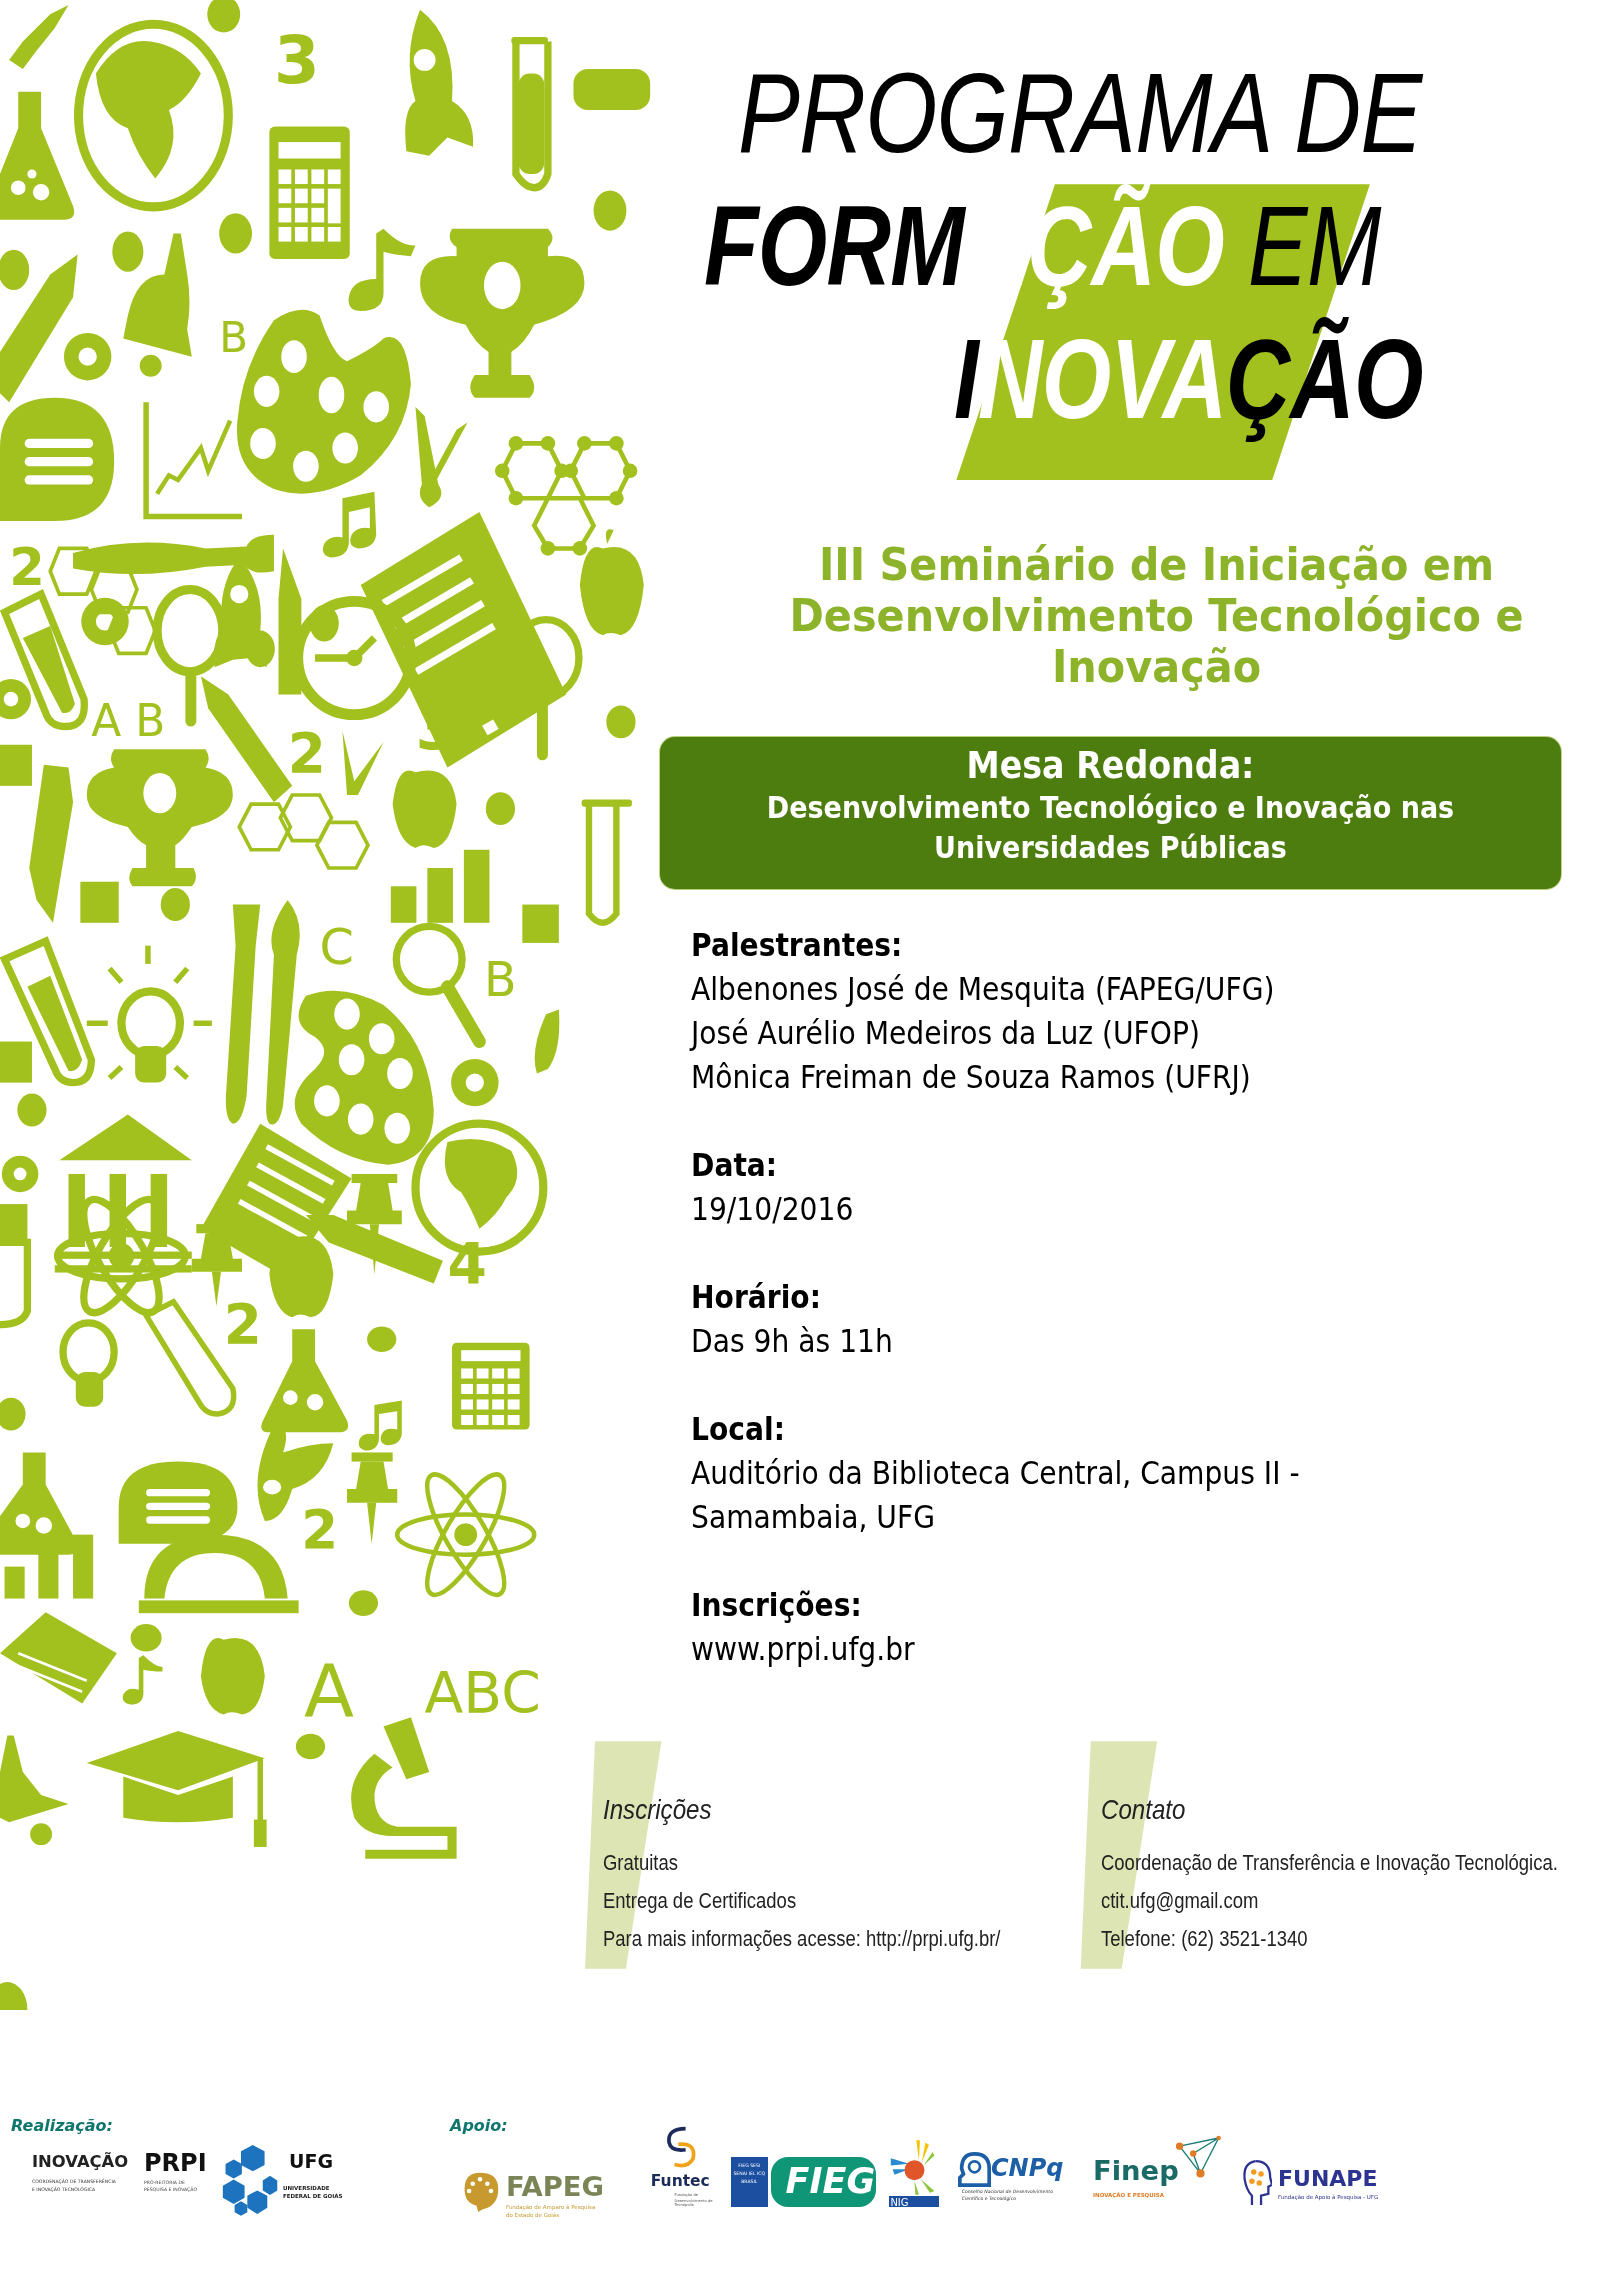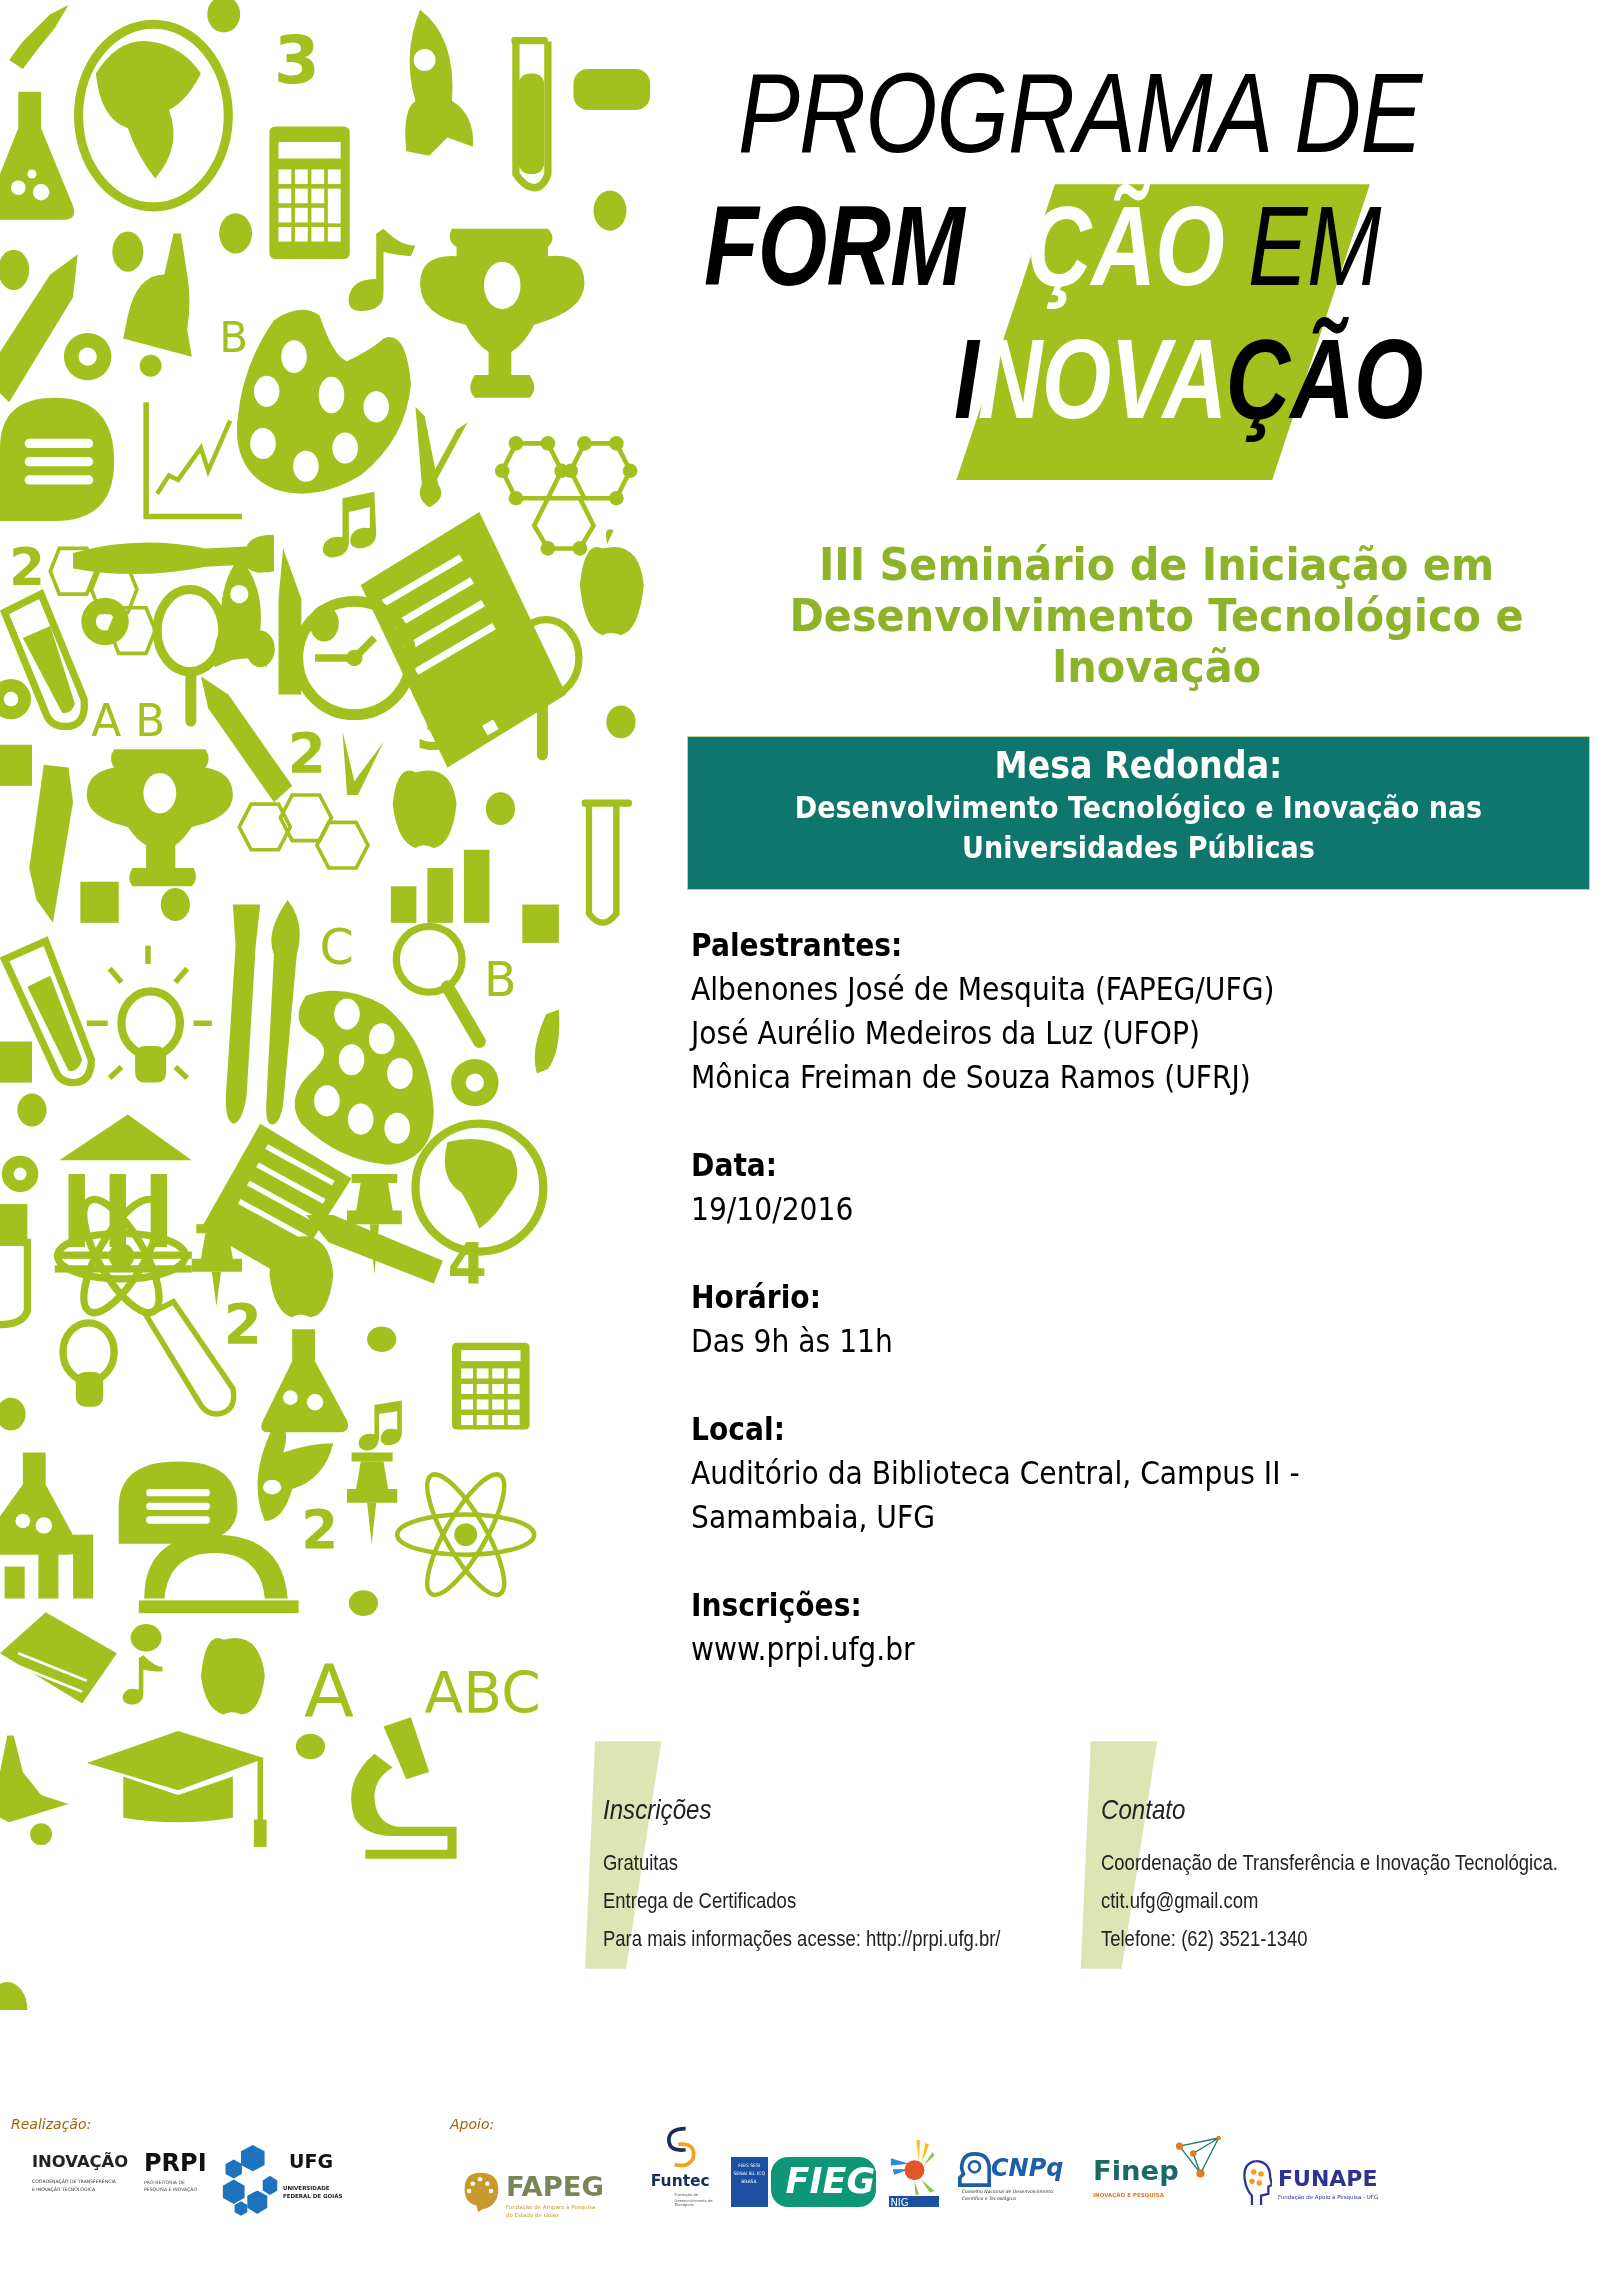--- a/index.html
+++ b/index.html
@@ -10,35 +10,35 @@
   .title-line { position:absolute; font-family:"Liberation Sans", sans-serif; font-style:italic; white-space:nowrap; line-height:1; transform-origin:left top; color:#000; }
   .t1 { left:738px; top:57px; font-size:113px; font-weight:400; transform:scaleX(0.82); letter-spacing:-0.9px; }
   .t2 { left:704px; top:190px; font-size:113px; font-weight:700; transform:scaleX(0.79); letter-spacing:-0.9px; }
   .t3 { left:954px; top:323px; font-size:113px; font-weight:700; transform:scaleX(0.79); letter-spacing:-0.9px; }
   .w { color:#ffffff; }
   .t2 .em { font-weight:400; }
   #title-parallelogram { position:absolute; left:950px; top:183px; width:429px; height:302px; }
   
   #seminar { position:absolute; left:704px; top:539px; width:905px; text-align:center; color:#8db32a; font-family:"DejaVu Sans", sans-serif; font-weight:700; font-size:45px; line-height:51px; transform:scaleX(0.92); transform-origin:center top; }
   
-  #banner { position:absolute; left:688px; top:737px; width:901px; height:152px; background:#0f766e; color:#fff; text-align:center; font-family:"DejaVu Sans", sans-serif; font-weight:700; box-shadow: 0 0 0 0.9px #b8cf7a; }
+  #banner { position:absolute; left:660px; top:737px; width:901px; height:152px; background:#4d7c0f; color:#fff; text-align:center; font-family:"DejaVu Sans", sans-serif; font-weight:700; box-shadow: 0 0 0 0.9px #b8cf7a; border-radius: 15px; }
   #banner .bt { font-size:37px; line-height:44px; margin-top:7.3px; transform:scaleX(0.9); }
   #banner .bs { font-size:30px; line-height:40px; transform:scaleX(0.9); }
   
   #info { position:absolute; left:691px; top:923px; width:877px; font-family:"DejaVu Sans", sans-serif; color:#000; }
   .info-block { margin-bottom:44px; }
   .info-label { font-weight:700; font-size:32px; line-height:44px; transform:scaleX(0.88); transform-origin:left top; white-space:nowrap; }
   .info-val { font-size:32px; line-height:44px; transform:scaleX(0.88); transform-origin:left top; white-space:nowrap; }
   
   .slash { position:absolute; }
   .foot-col { position:absolute; font-family:"Liberation Sans", sans-serif; color:#222; }
   .foot-head { font-style:italic; font-size:27.4px; line-height:33px; transform:scaleX(0.88); transform-origin:left top; white-space:nowrap; }
   .foot-line { font-size:22px; line-height:38px; transform:scaleX(0.84); transform-origin:left top; white-space:nowrap; }
   
-  .sponsor-label { position:absolute; font-family:"DejaVu Sans", sans-serif; font-weight:400; font-style:italic; font-size:14px; color:#a16207; }
+  .sponsor-label { position:absolute; font-family:"DejaVu Sans", sans-serif; font-weight:700; font-style:italic; font-size:16px; color:#0f766e; }
   .logo { position:absolute; }
   .logo-text { font-family:"DejaVu Sans", sans-serif; font-weight:700; position:absolute; white-space:nowrap; }
   .logo-small { font-family:"DejaVu Sans", sans-serif; position:absolute; white-space:nowrap; }
 </style>
 </head>
 <body>
 
 <svg id="collage" viewBox="0 0 760 2200" xmlns="http://www.w3.org/2000/svg">
   <g fill="#a2c01e" stroke="none">
 

